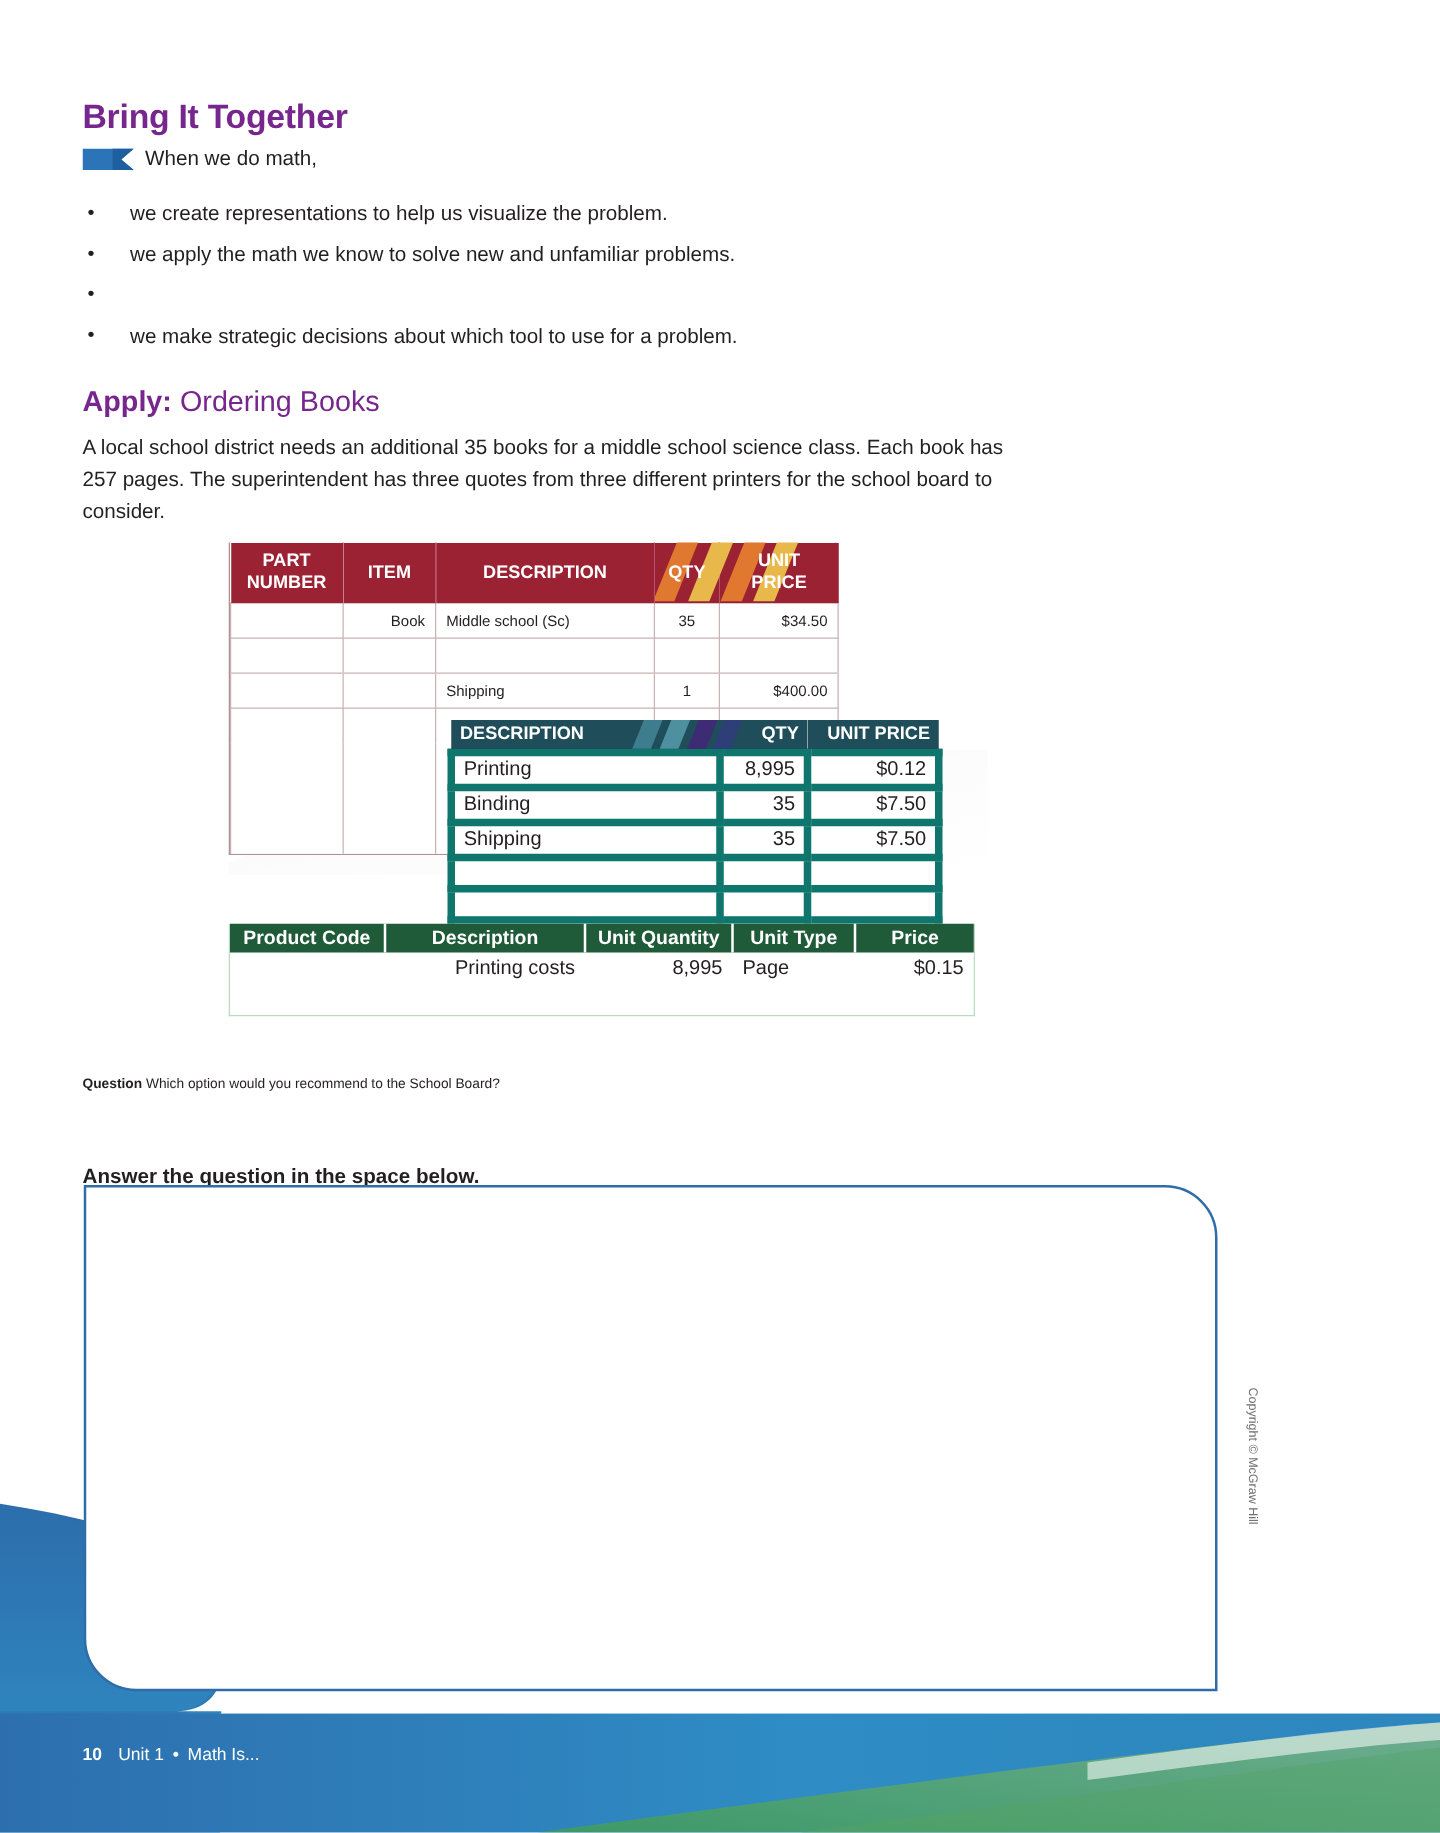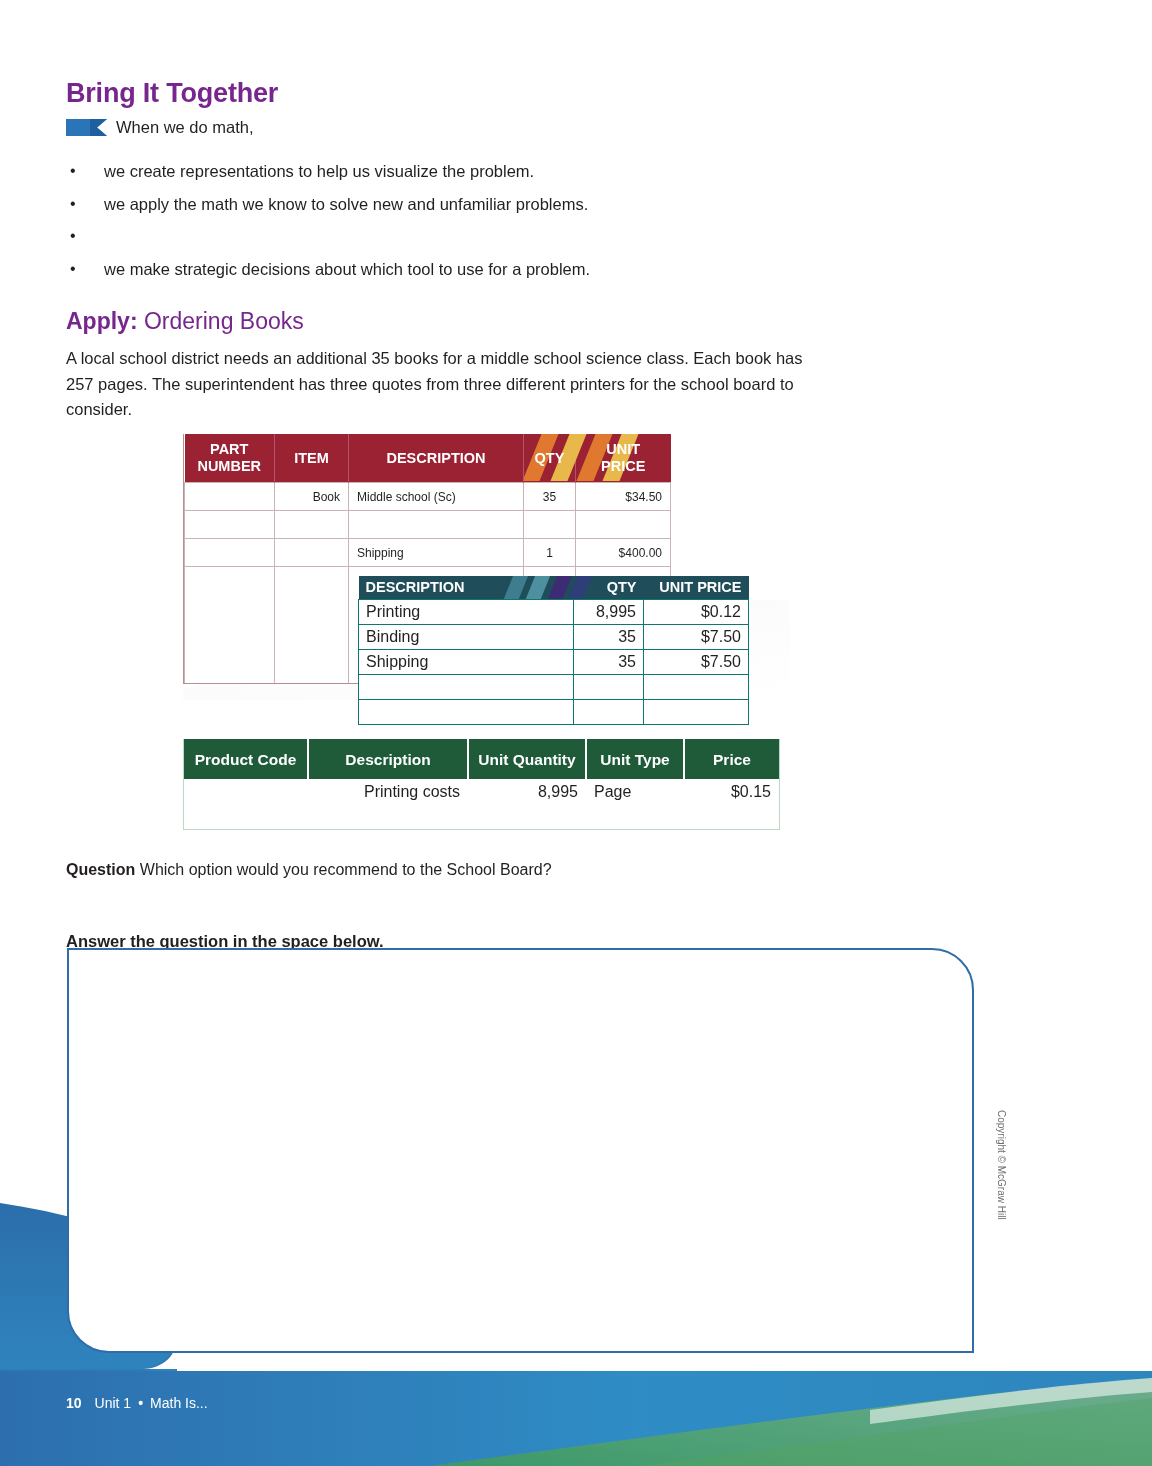--- a/index.html
+++ b/index.html
@@ -91,57 +91,57 @@
   .tbl2 th{
     background:#1F4E5A;color:#fff;font-size:14.5px;font-weight:bold;
     padding:3px 7px;height:23px;line-height:17px;vertical-align:middle;
     position:relative;box-sizing:border-box;
   }
   .tbl2 th.l{text-align:left;}
   .tbl2 th.r{text-align:right;}
   .tbl2 th .lbl{position:relative;z-index:2;}
   .tbl2 td{
     font-size:16px;color:#231f20;padding:2px 7px;height:25px;
-    border:1px solid #0f766e;background:#fff;box-sizing:border-box;
+    border:6px solid #0f766e;background:#fff;box-sizing:border-box;
   }
   .tbl2 td.l{text-align:left;}
   .tbl2 td.r{text-align:right;}
   .c2-a{width:215px}.c2-b{width:70px}.c2-c{width:105px}
 
   .stripes2{
     position:absolute;left:140px;top:0;width:130px;height:100%;
     overflow:hidden;z-index:1;pointer-events:none;
   }
   .stripes2 i{position:absolute;top:-8px;height:200%;width:15px;transform:skewX(-22deg);display:block;}
 
   
   .tbl3{
     position:absolute;left:183px;top:739px;width:597px;
     border:1px solid #bcd9c4;border-top:none;background:#fff;
     box-sizing:border-box;z-index:6;
   }
   .tbl3 table{border-collapse:collapse;width:100%;table-layout:fixed;}
   .tbl3 th{
     background:#1F5B38;color:#fff;font-size:15.5px;font-weight:bold;
-    padding:2px 6px;height:40px;line-height:19px;text-align:center;
+    padding:2px 6px;height:23px;line-height:19px;text-align:center;
     vertical-align:middle;box-sizing:border-box;
     border-left:2px solid #fff;
   }
   .tbl3 th:first-child{border-left:none;}
   .tbl3 td{
     font-size:16px;color:#231f20;padding:2px 8px;height:25px;
     box-sizing:border-box;border:none;background:transparent;
   }
   .tbl3 td.r{text-align:right;}
   .tbl3 td.c{text-align:left;}
   .c3-a{width:124px}.c3-b{width:160px}.c3-c{width:118px}.c3-d{width:98px}.c3-e{width:95px}
 
   
   .qline{
-    position:absolute;left:66px;top:861px;font-size:16px;color:#231f20;
+    position:absolute;left:66px;top:861px;font-size:11px;color:#231f20;
   }
   .qline b{font-weight:bold;}
   .aline{
     position:absolute;left:66px;top:912px;font-size:16.5px;font-weight:bold;color:#231f20;margin-top:20px;
   }
   .ansbox{
     position:absolute;left:67px;top:948px;width:907px;height:405px;
     border:2px solid #2E6DA9;background:#fff;
     border-radius:0 42px 0 42px;box-sizing:border-box;z-index:4;
   }

